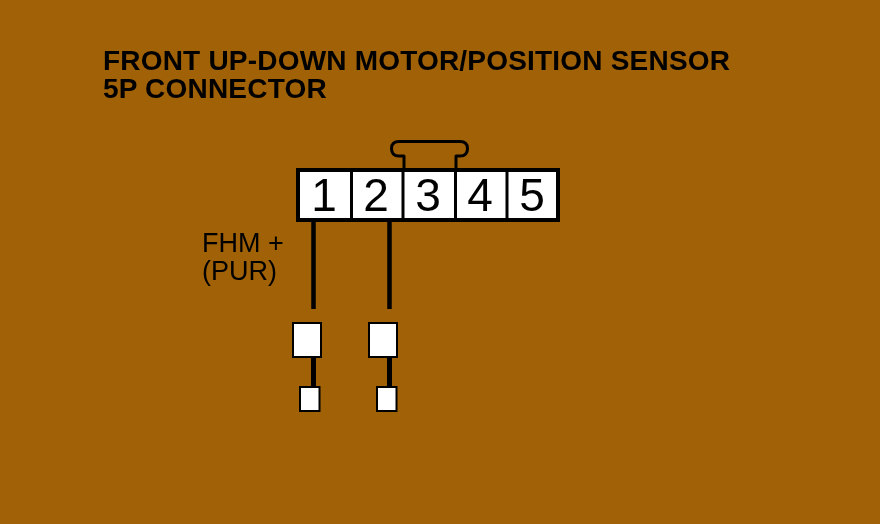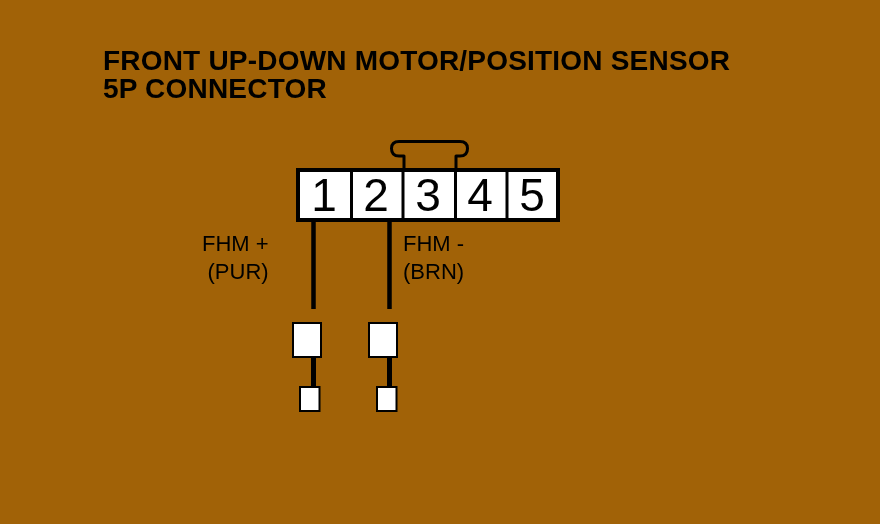--- a/index.html
+++ b/index.html
@@ -42,24 +42,23 @@
   .pin-cell {
     flex: 1;
     display: flex;
     align-items: center;
     justify-content: center;
     font-size: 46px;
     line-height: 50px;
   }
   .wire-label {
     position: absolute;
-    font-size: 22px;
+    font-size: 27px;
     line-height: 27.5px;
     white-space: nowrap;
-    text-align: right;
   }
   .wire-label.left  { left: 202px; top: 230px; }
   .wire-label.right { left: 403px; top: 230px; }
   .caption {
     position: absolute;
     left: 237px;
     top: 455px;
     font-size: 28px;
     line-height: 30px;
     white-space: nowrap;
@@ -105,19 +104,15 @@
     <div class="pin-cell">3</div>
     <div class="pin-cell">4</div>
     <div class="pin-cell">5</div>
   </div>
 
   <div class="wire-label left">
     <div>FHM +</div>
     <div>(PUR)</div>
   </div>
 
-  <div class="wire-label right">
-    <div>FHM -</div>
-    <div>(BRN)</div>
-  </div>
 
 
 </div>
 
 </body></html>

